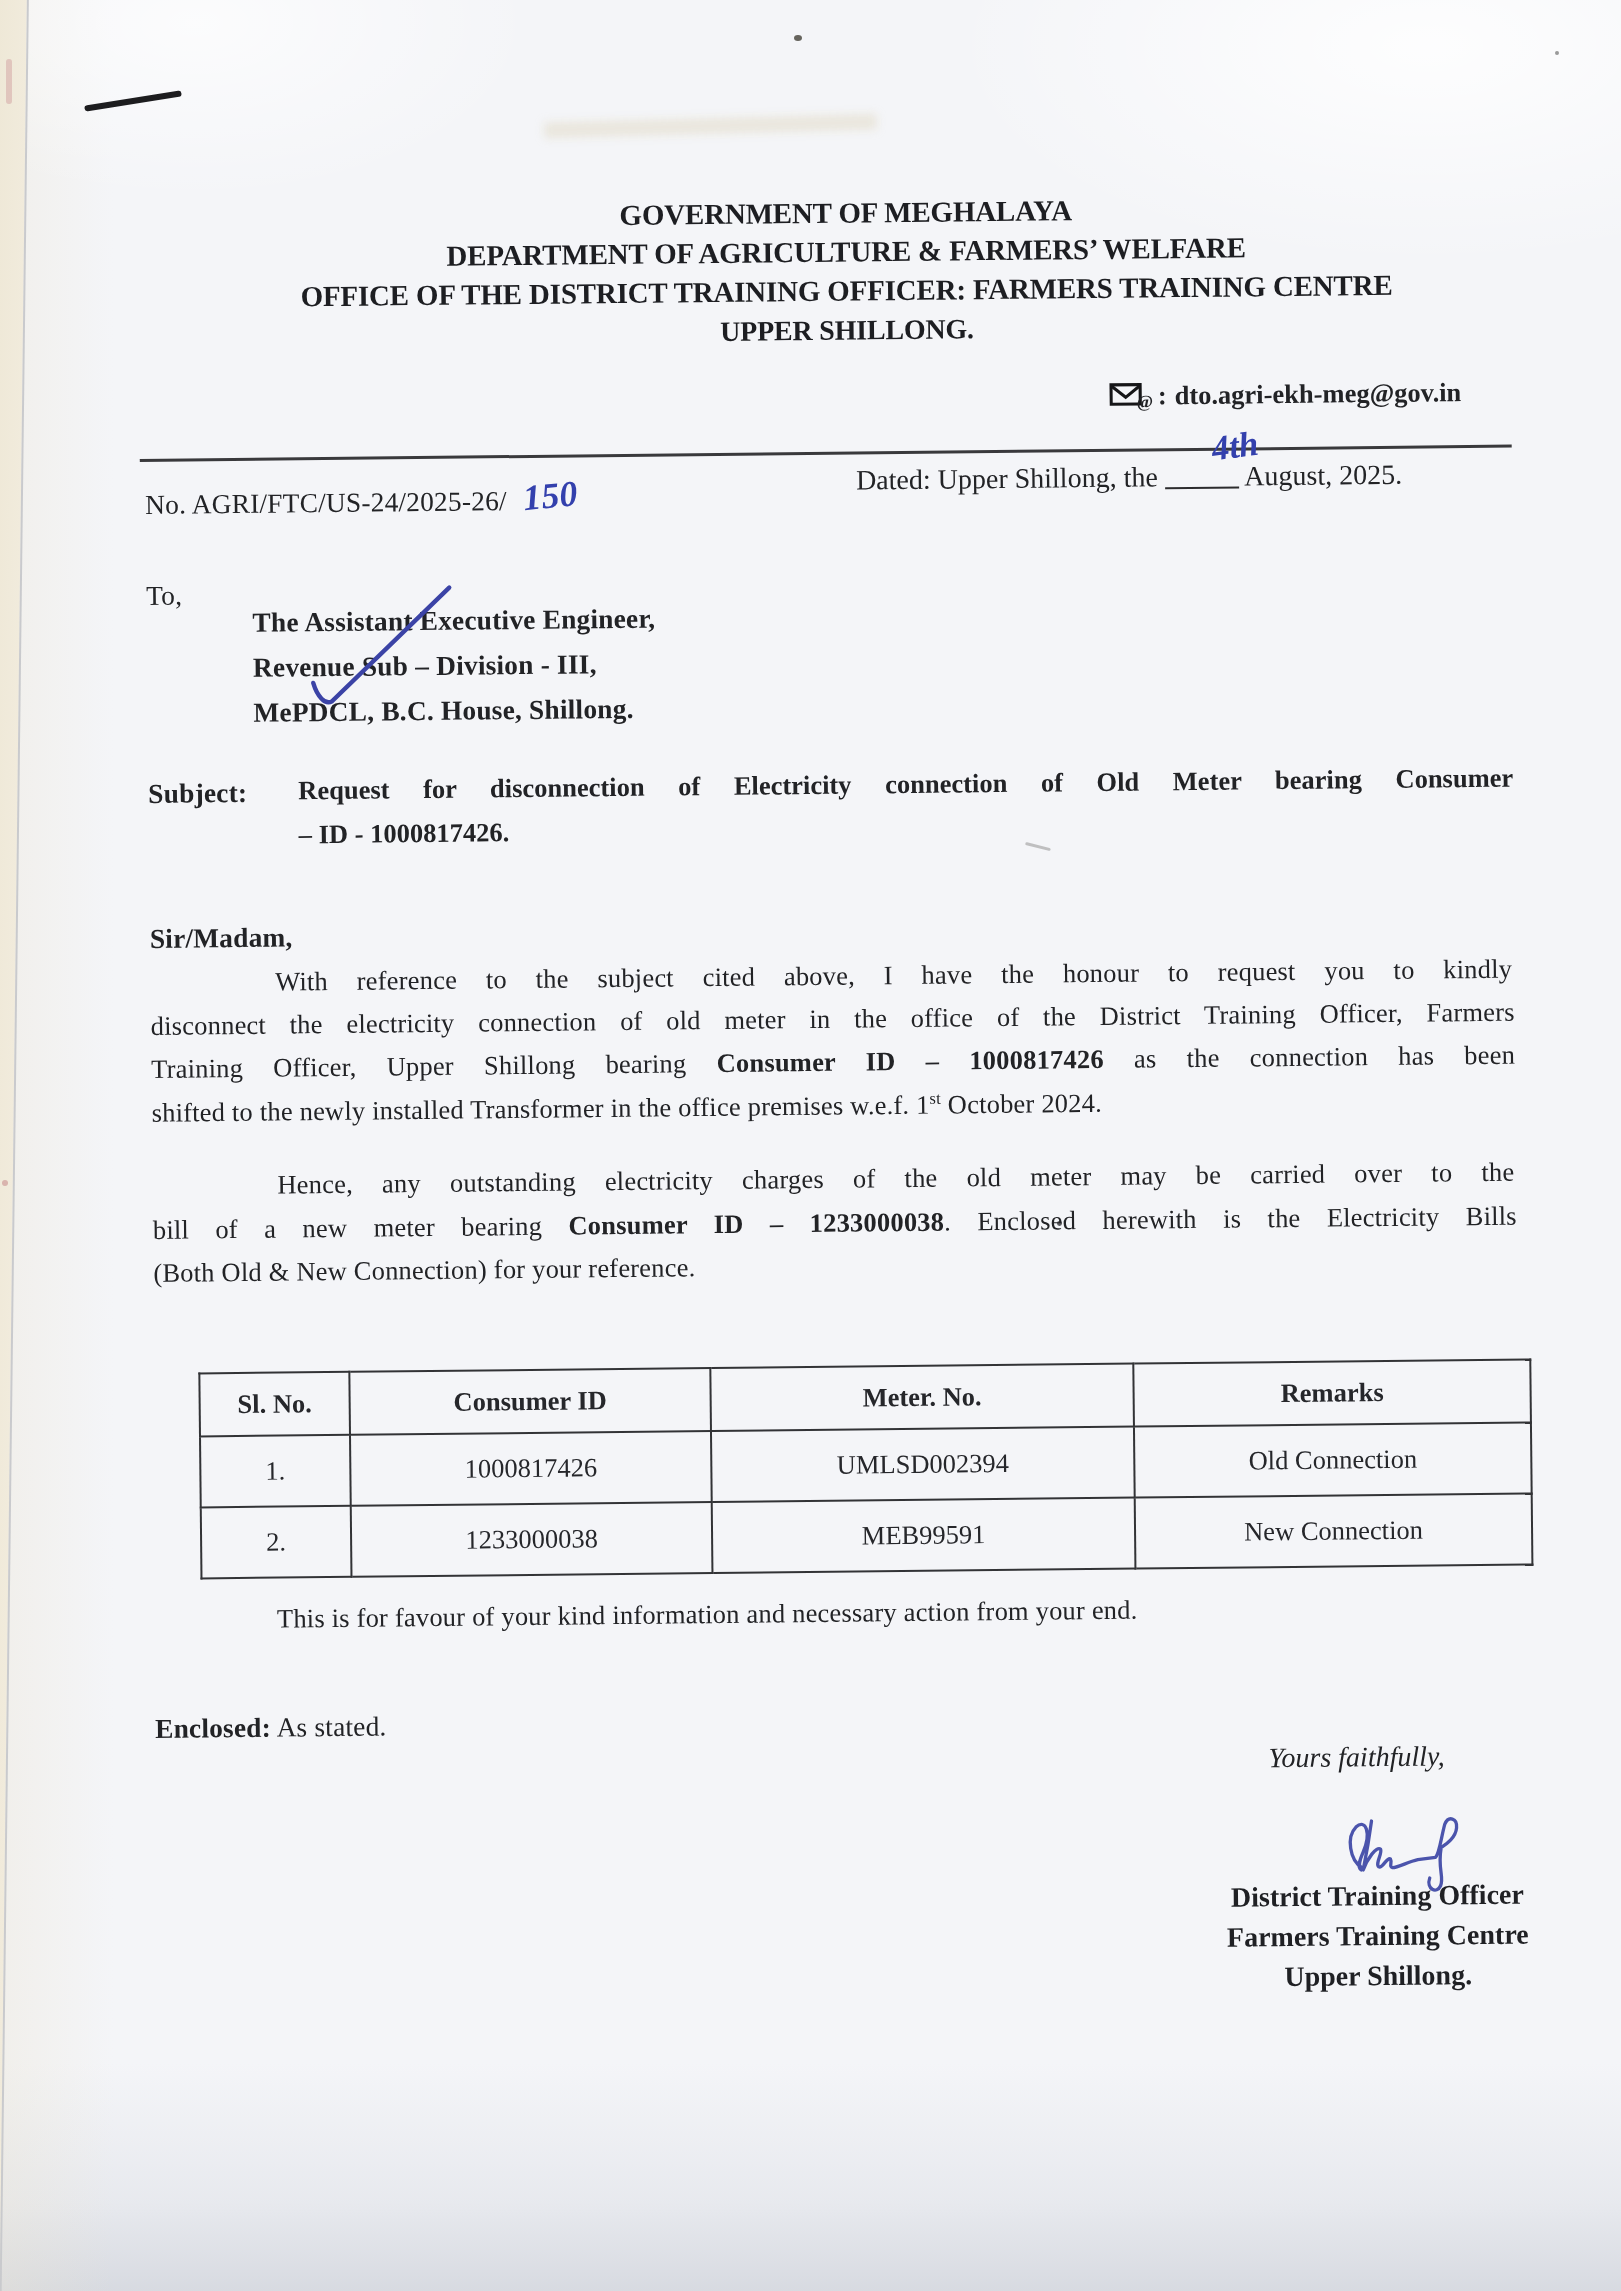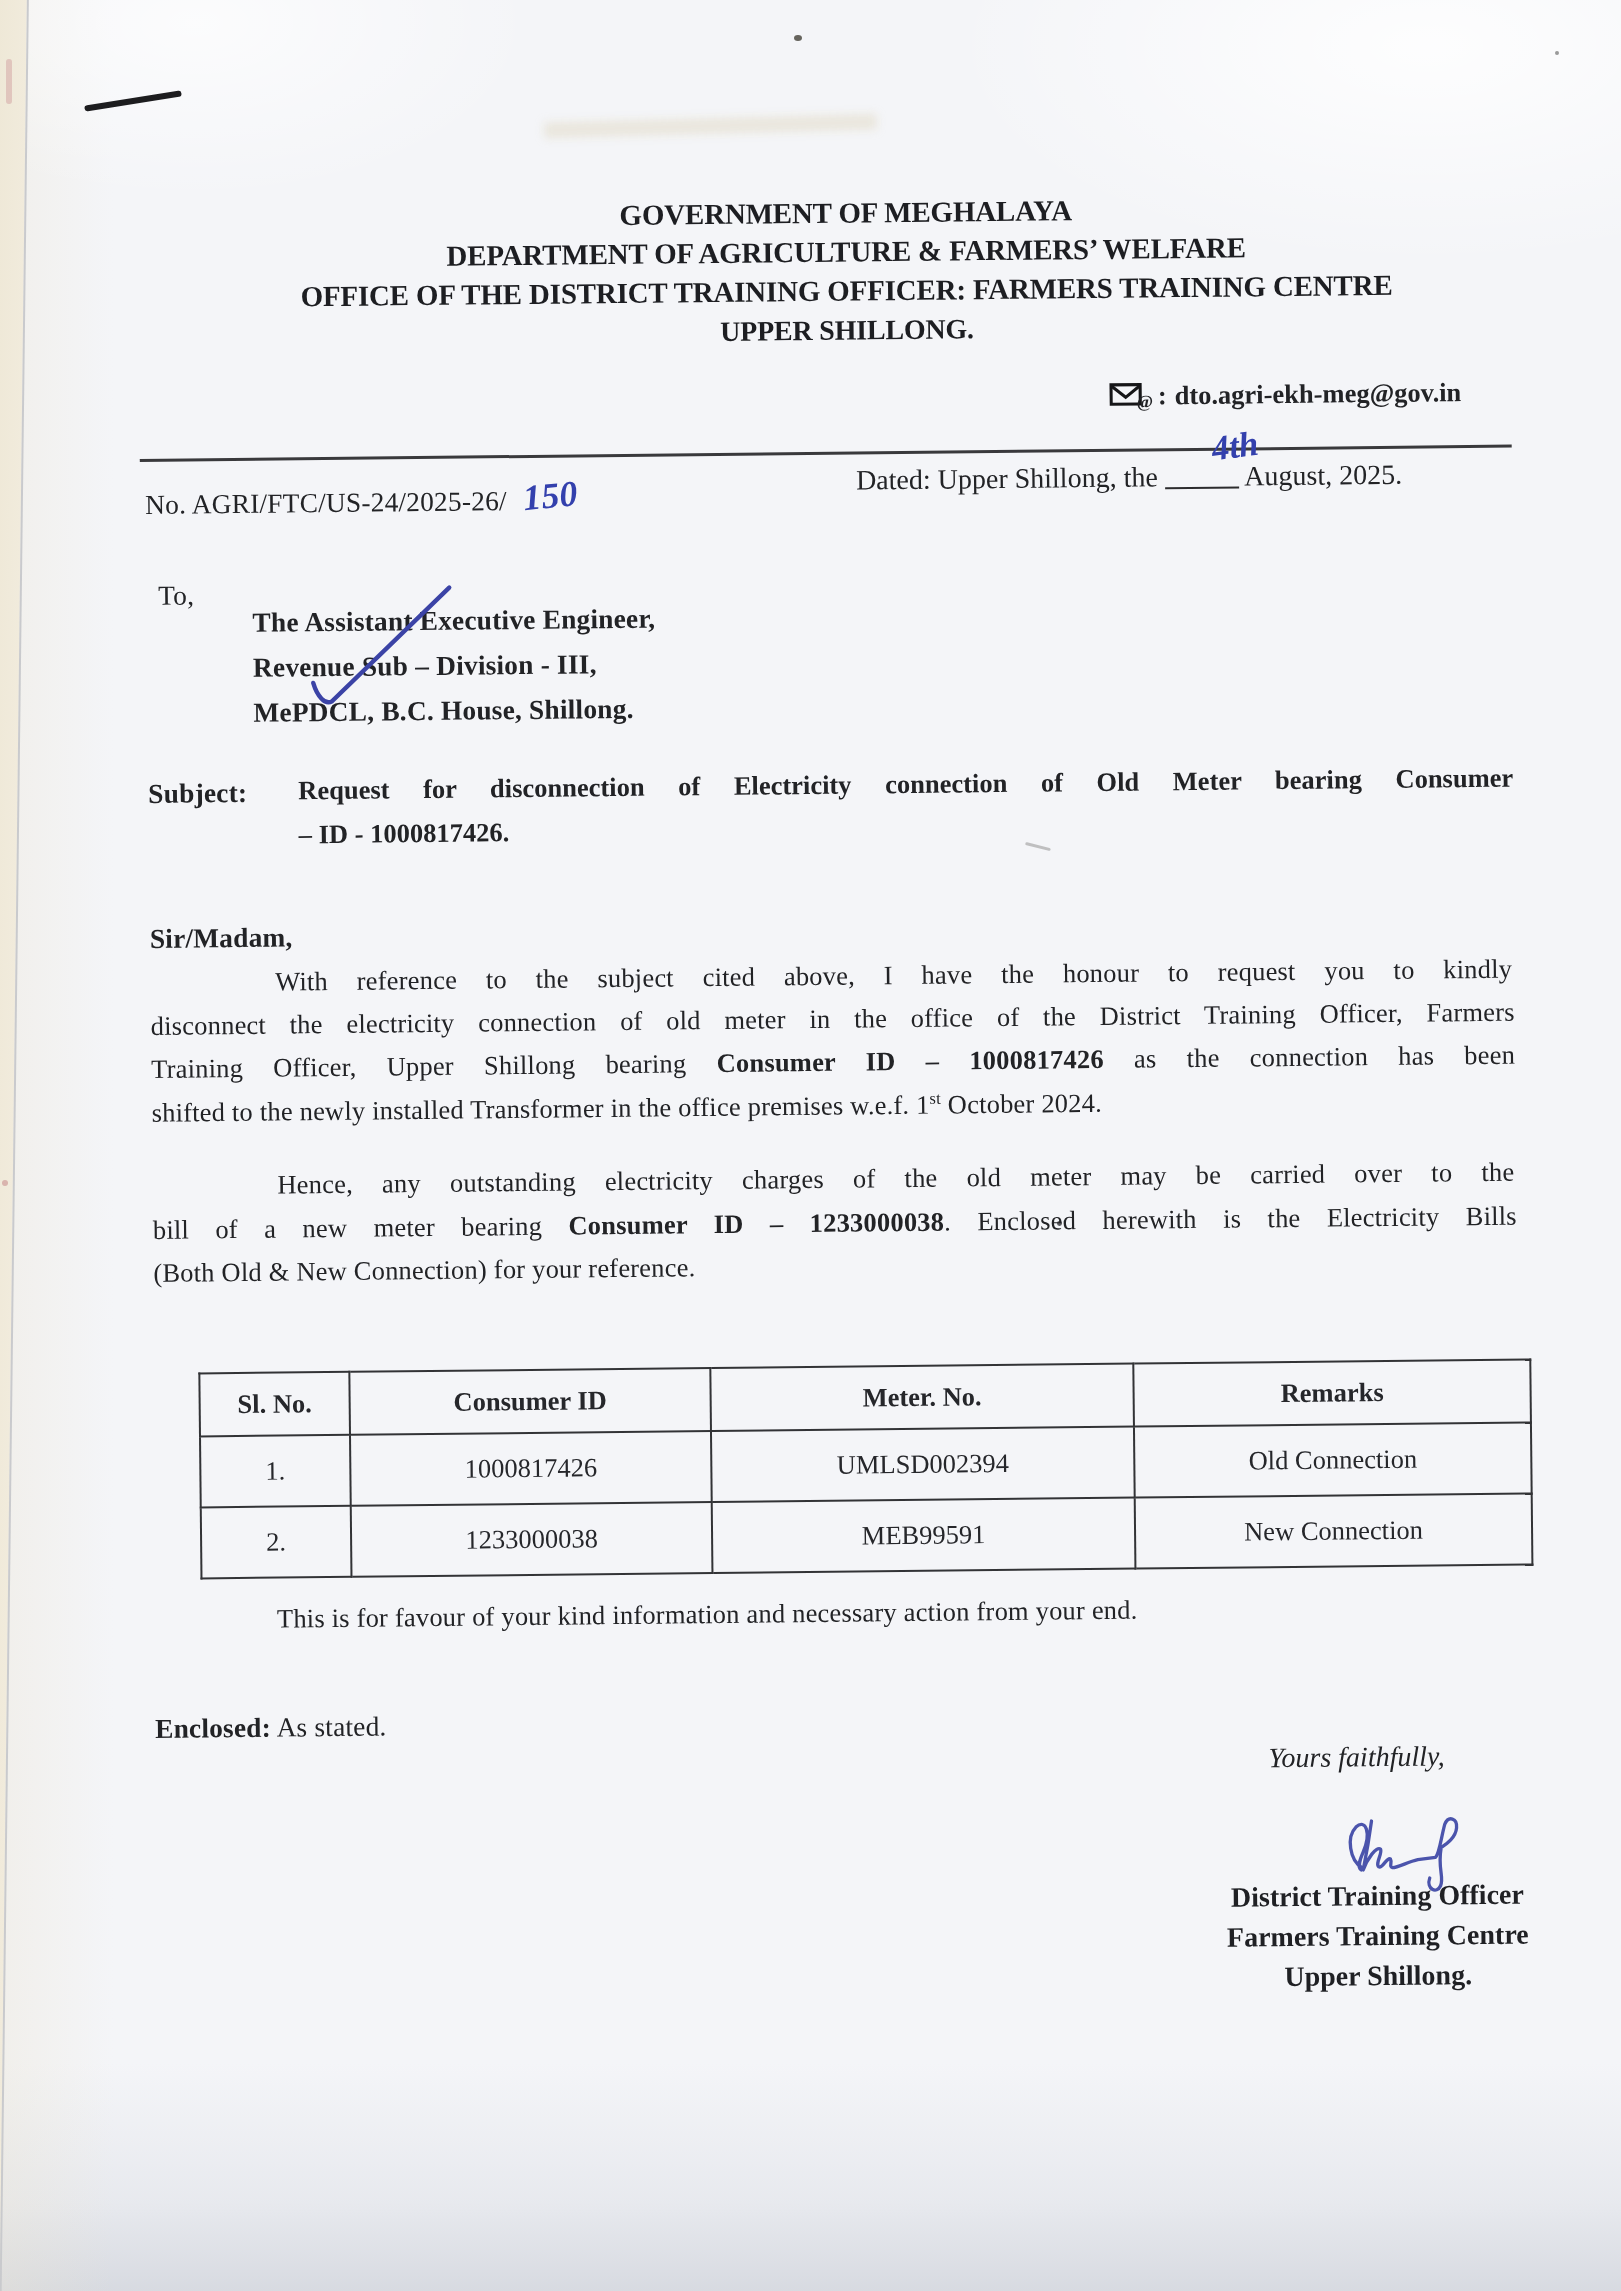--- a/index.html
+++ b/index.html
@@ -84,21 +84,21 @@
     <span class="hand" style="display:inline-block;font-size:36px;margin-left:9.8px;transform:rotate(-5deg) translateY(-2px);">150</span>
   </div>
 
   <div class="abs ln" style="left:863px;top:465px;font-size:28px;">
     <span>Dated: Upper Shillong, the</span>
     <span class="blank-slot"></span>
     <span> August, 2025.</span>
   </div>
   <div class="abs hand" style="left:1219px;top:431px;font-size:35px;transform:rotate(-7deg);">4th</div>
 
-  <div class="abs ln serif-28" style="left:164px;top:574px;">To,</div>
+  <div class="abs ln serif-28" style="left:152px;top:574px;">To,</div>
   <div class="abs b ln serif-28" style="left:258px;top:602px;">The Assistant Executive Engineer,</div>
   <div class="abs b ln serif-28" style="left:258px;top:647px;">Revenue Sub – Division - III,</div>
   <div class="abs b ln serif-28" style="left:258px;top:692px;">MePDCL, B.C. House, Shillong.</div>
 
   <svg class="abs" style="left:312px;top:576px;" width="157" height="137" viewBox="0 0 160 140">
     <path d="M6,104 C10,118 18,127 25,123 L146,8" fill="none" stroke="#3b43a6" stroke-width="4.5" stroke-linecap="round"></path>
   </svg>
 
   <div class="abs b ln serif-28" style="left:152px;top:772px;">Subject:</div>
   <div class="abs b just" style="left:302px;top:770px;width:1215px;font-size:26.5px;">Request for disconnection of Electricity connection of Old Meter bearing Consumer</div>

